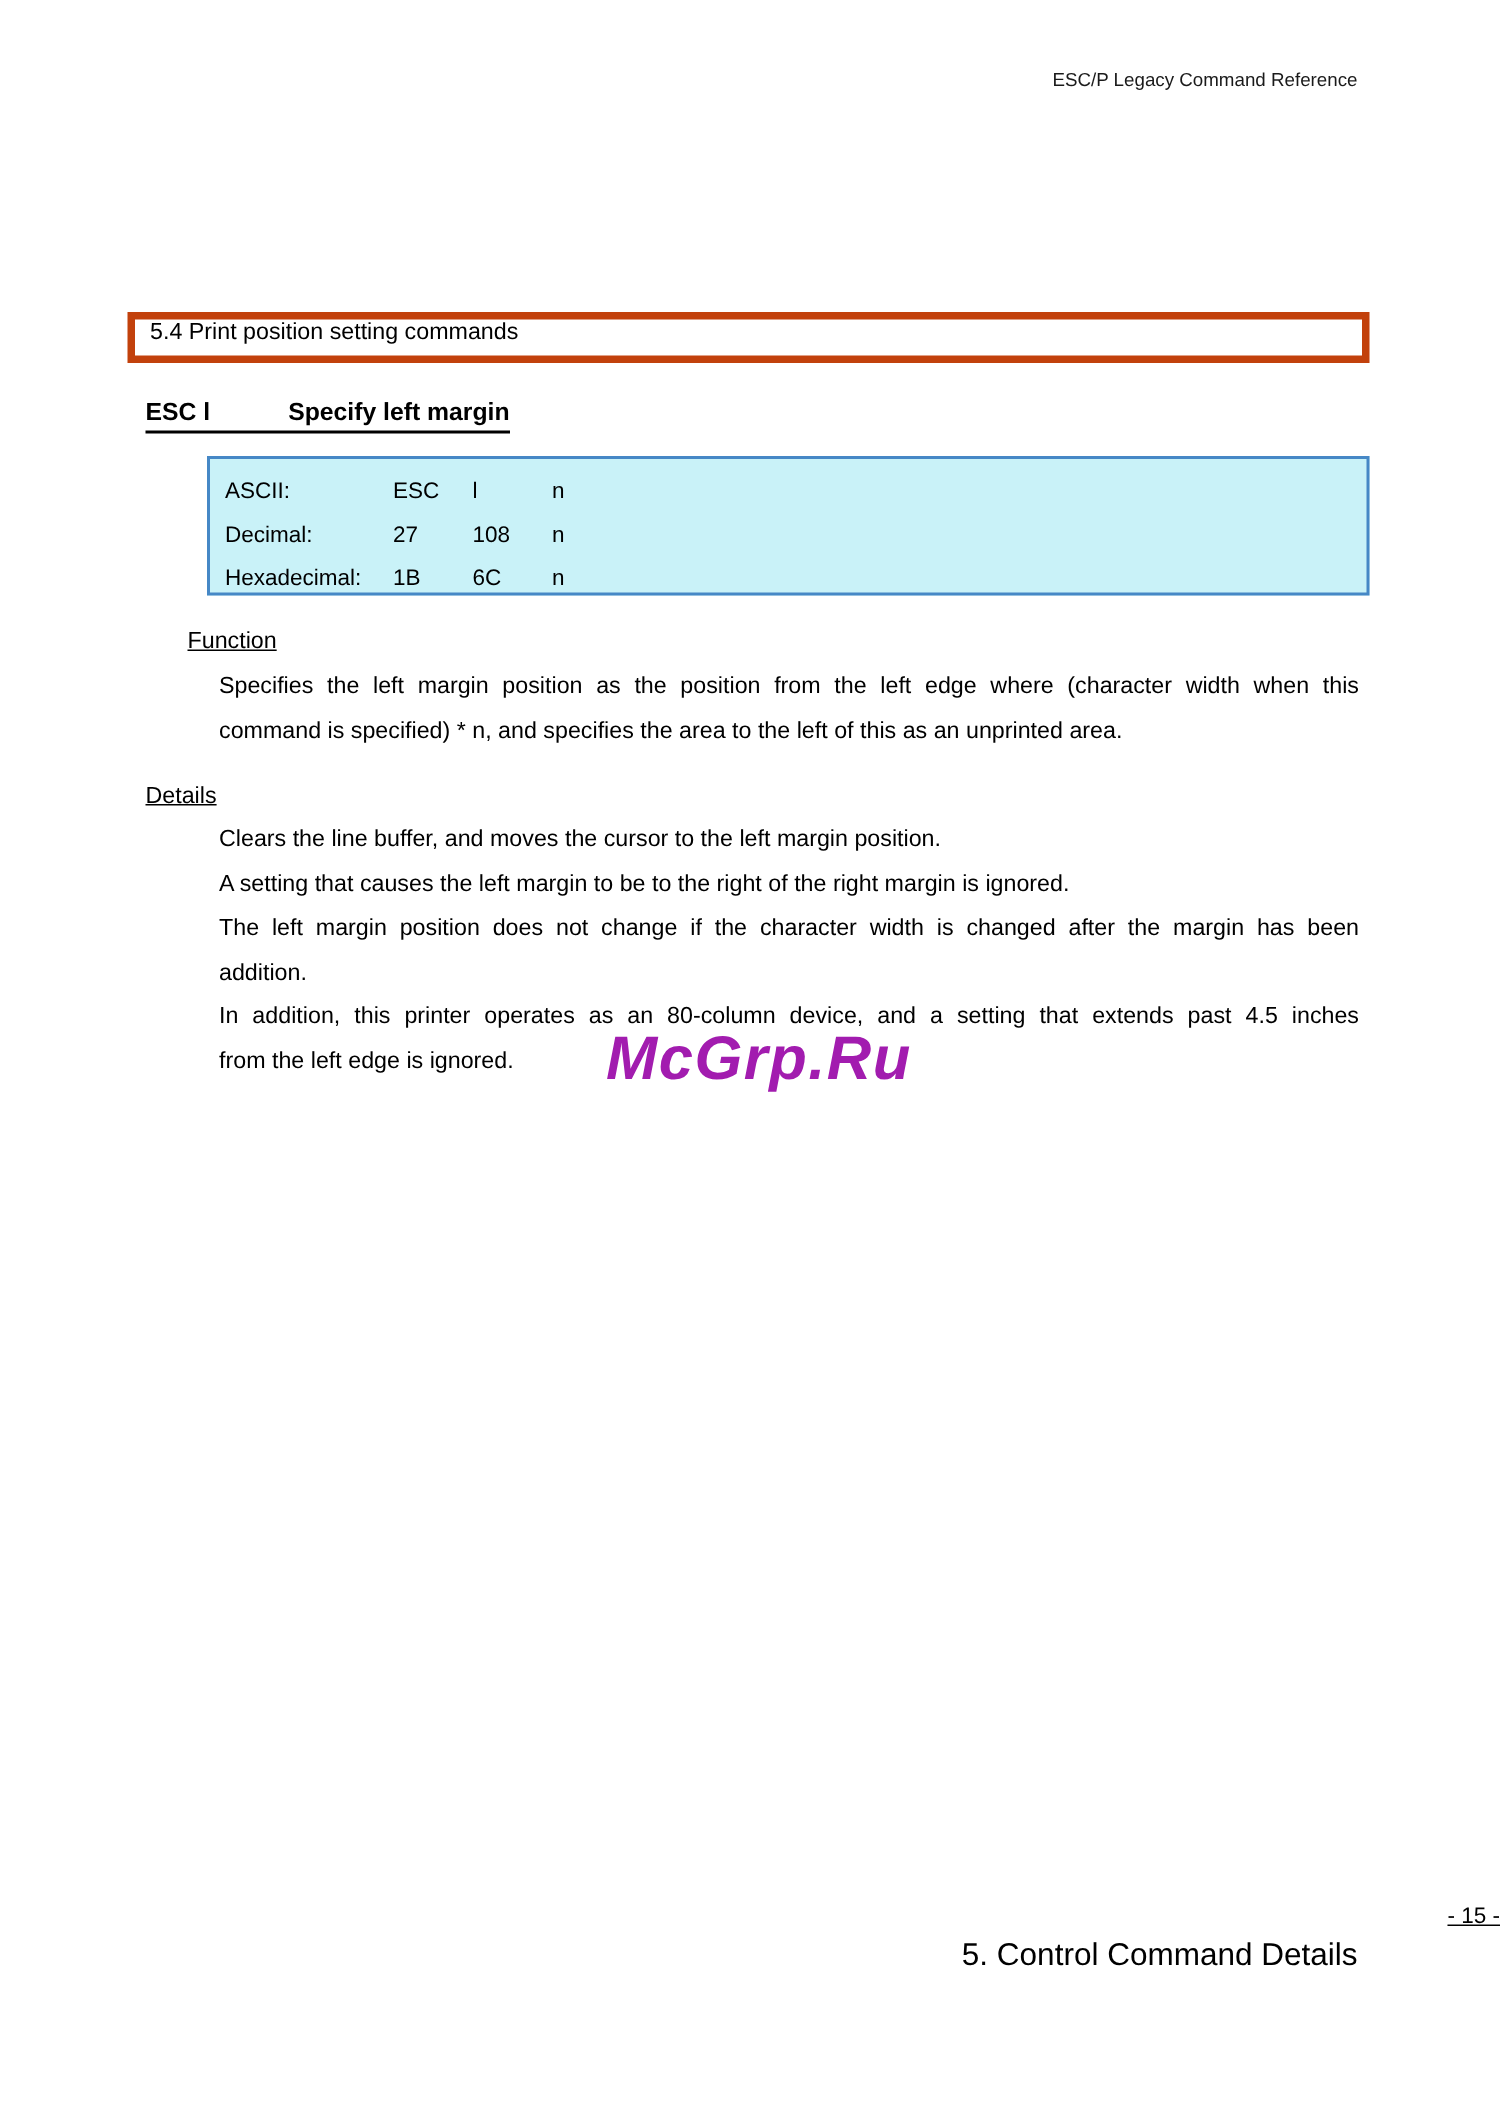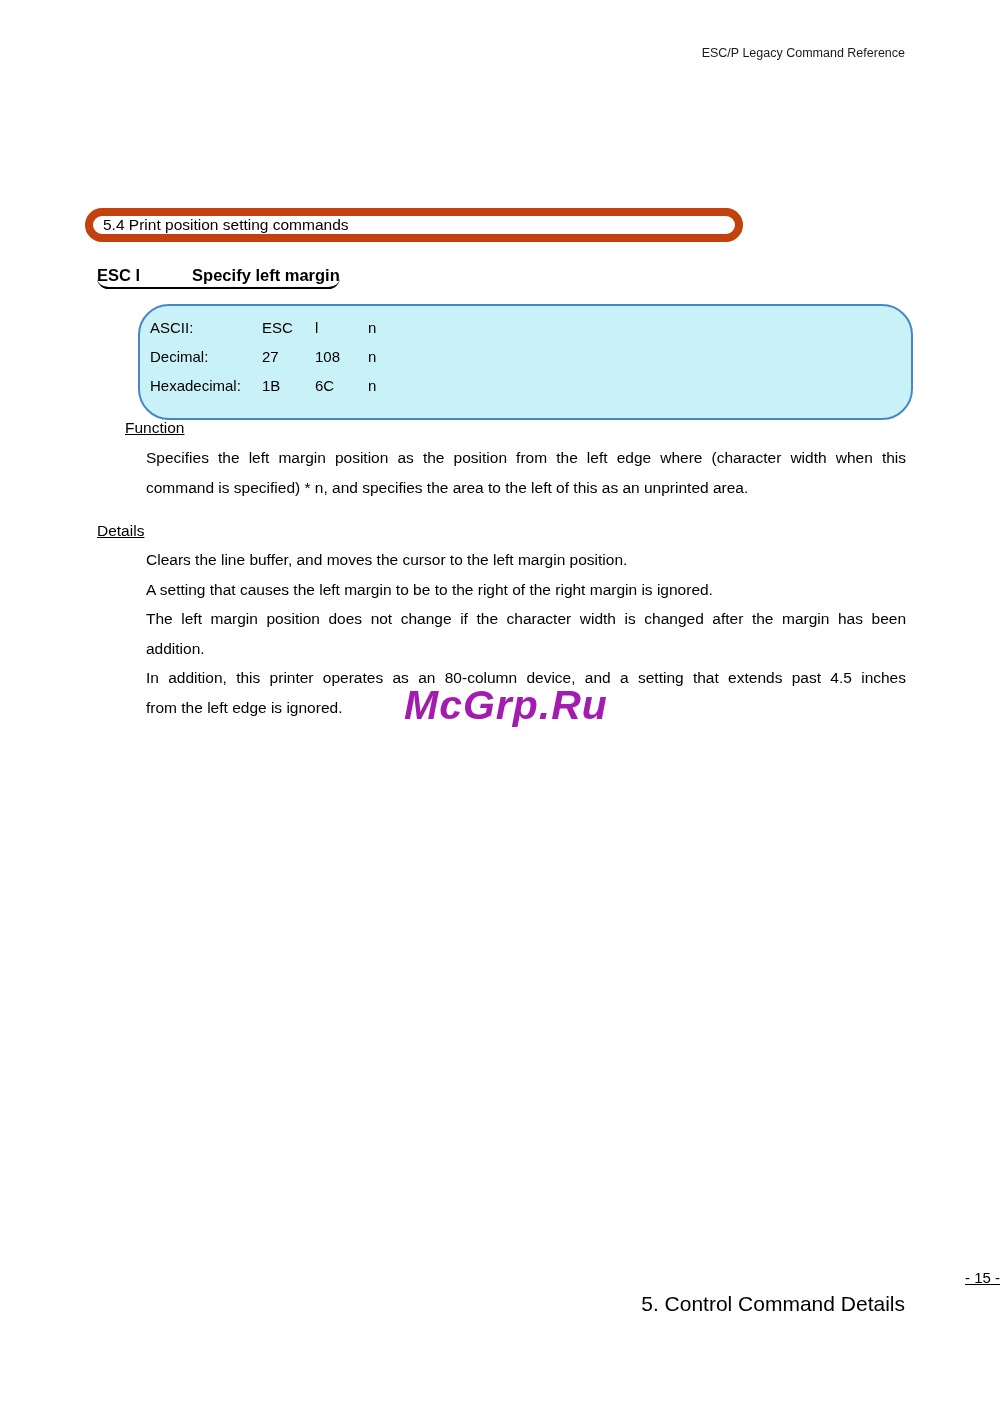--- a/index.html
+++ b/index.html
@@ -1,15 +1,15 @@
 <!DOCTYPE html>
 <html><head>
 <meta charset="utf-8">
 <style>
-  * { margin: 0; padding: 0; box-sizing: border-box; border-radius: 31px; }
+  * { margin: 0; padding: 0; box-sizing: border-box; }
   html, body { background: #ffffff; }
   .page {
     position: relative;
     width: 1000px;
     height: 1414px;
     background: #ffffff;
     font-family: "Liberation Sans", sans-serif;
     color: #000000;
     overflow: hidden;
   }
@@ -17,26 +17,26 @@
     position: absolute;
     top: 46px;
     right: 95px;
     font-size: 12.5px;
     color: #1a1a1a;
   }
   .section-box {
     position: absolute;
     top: 208px;
     left: 85px;
-    width: 658px;
+    width: 828px;
     height: 34px;
-    border: 8px solid #c2410c;
+    border: 5px solid #c2410c;
     background: #ffffff;
     display: flex;
-    align-items: flex-end;
+    align-items: flex-start;
     padding-left: 10px;
     font-size: 15.5px;
   }
   .cmd-heading {
     position: absolute;
     top: 266px;
     left: 97px;
     font-size: 16.5px;
     font-weight: bold;
   }
@@ -44,21 +44,21 @@
     display: inline-block;
     border-bottom: 2px solid #000000;
     padding-bottom: 2px;
   }
   .cmd-gap { display: inline-block; width: 52px; }
   .code-table {
     position: absolute;
     top: 304px;
     left: 138px;
     width: 775px;
-    height: 116px;
+    height: 93px;
     border: 2px solid #4688c6;
     background: #c9f2f8;
     padding: 7px 0 0 10px;
     font-size: 15px;
   }
   .code-row {
     display: grid;
     grid-template-columns: 112px 53px 53px auto;
     height: 29px;
     align-items: center;

